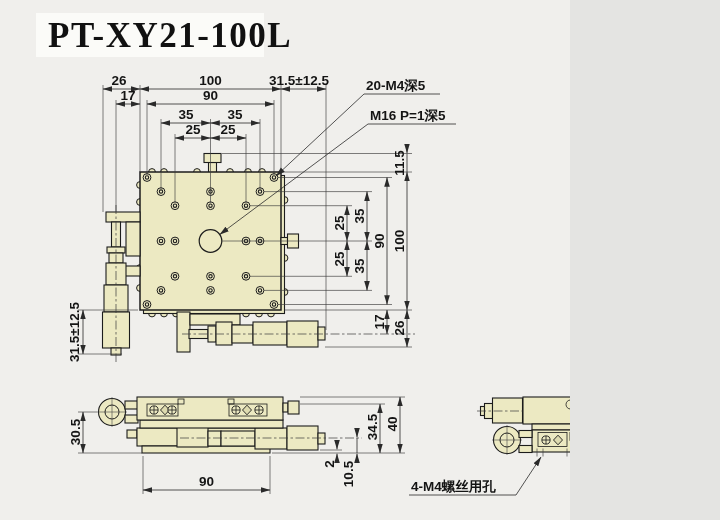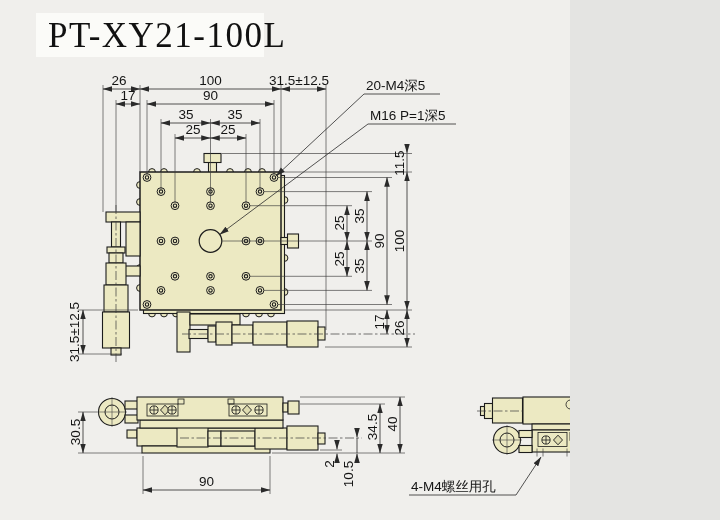--- a/index.html
+++ b/index.html
@@ -1,16 +1,16 @@
 <!DOCTYPE html>
 <html><head>
 <meta charset="utf-8">
 <style>
   html,body{margin:0;padding:0;background:#e4e4e2;}
-  #stage{width:570px;height:520px;position:relative;background:#f0efec;overflow:hidden;}
+  #stage{width:570px;height:520px;position:relative;background:#f0efec;overflow:hidden;font-weight:bold;}
   svg{display:block;}
   .p  {fill:#ece9c2;stroke:#1c1c1c;stroke-width:1.1;}
   .pm {fill:#ece9c2;stroke:#1c1c1c;stroke-width:1.5;}
   .det{stroke:#1c1c1c;stroke-width:0.8;fill:none;}
   .x  {stroke:#3a3a3a;stroke-width:0.65;fill:none;}
   .d  {stroke:#2a2a2a;stroke-width:0.8;fill:none;}
   .d1 {stroke:#2a2a2a;stroke-width:0.8;fill:none;marker-end:url(#ar);}
   .d2 {stroke:#2a2a2a;stroke-width:0.8;fill:none;marker-start:url(#ar);marker-end:url(#ar);}
   .cl {stroke:#3a3a3a;stroke-width:0.7;fill:none;stroke-dasharray:9 2.5 2.5 2.5;}
   .t  {font-family:"Liberation Sans","DejaVu Sans",sans-serif;font-size:13.5px;fill:#141414;text-anchor:middle;}

